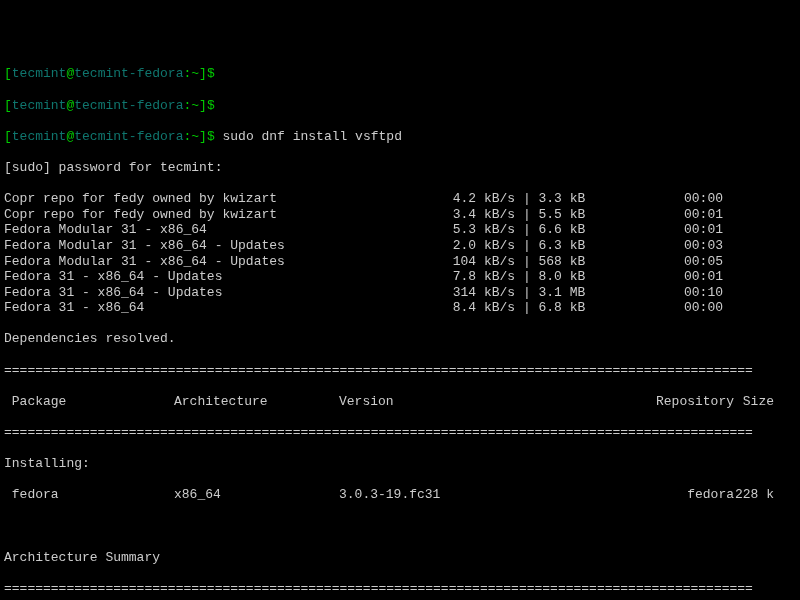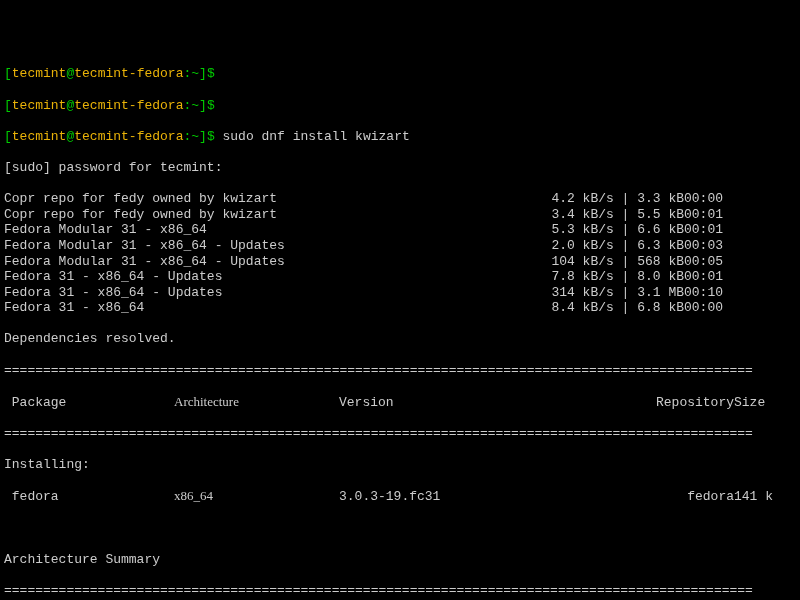--- a/index.html
+++ b/index.html
@@ -8,48 +8,48 @@
       color: #ccc;
       font-family: "Courier New", monospace;
       font-size: 13px;
       line-height: 1.2;
       padding: 4px;
       width: 800px;
       height: 600px;
       overflow: hidden;
       white-space: pre;
     }
-    .red { color: #eab308; }
+    .red { color: #0f766e; }
     .green { color: #0c0; }
     .row { display: block; }
     .hdr-pkg { display: inline-block; width: 170px; }
-    .hdr-arch { display: inline-block; width: 165px; font-family: Liberation Serif, serif; }
+    .hdr-arch { display: inline-block; width: 165px; }
     .hdr-ver { display: inline-block; width: 245px; }
     .hdr-repo { display: inline-block; width: 150px; text-align: right; }
-    .hdr-size { display: inline-block; text-align: left; width: 40px; }
+    .hdr-size { display: inline-block; text-align: right; width: 40px; }
     .repo-name { display: inline-block; width: 350px; }
-    .repo-speed { display: inline-block; width: 330px; text-align: right; }
+    .repo-speed { display: inline-block; width: 330px; text-align: center; }
     .repo-time { display: inline-block; width: 90px; text-align: left; }
   </style>
 </head>
 <body>
 
 
 
 <span class="row"><span class="green">[</span><span class="red">tecmint</span><span class="green">@</span><span class="red">tecmint-fedora</span><span class="green">:~</span><span class="green">]</span><span class="green">$</span></span>
 <span class="row"><span class="green">[</span><span class="red">tecmint</span><span class="green">@</span><span class="red">tecmint-fedora</span><span class="green">:~</span><span class="green">]</span><span class="green">$</span></span>
-<span class="row"><span class="green">[</span><span class="red">tecmint</span><span class="green">@</span><span class="red">tecmint-fedora</span><span class="green">:~</span><span class="green">]</span><span class="green">$</span> <span>sudo dnf install kwizart</span></span>
+<span class="row"><span class="green">[</span><span class="red">tecmint</span><span class="green">@</span><span class="red">tecmint-fedora</span><span class="green">:~</span><span class="green">]</span><span class="green">$</span> <span>sudo dnf install vsftpd</span></span>
 <span class="row">[sudo] password for tecmint:</span>
 <div id="repo-lines"><span class="row"><span class="repo-name">Copr repo for fedy owned by kwizart</span><span class="repo-speed">4.2 kB/s | 3.3 kB</span><span class="repo-time">00:00</span></span><span class="row"><span class="repo-name">Copr repo for fedy owned by kwizart</span><span class="repo-speed">3.4 kB/s | 5.5 kB</span><span class="repo-time">00:01</span></span><span class="row"><span class="repo-name">Fedora Modular 31 - x86_64</span><span class="repo-speed">5.3 kB/s | 6.6 kB</span><span class="repo-time">00:01</span></span><span class="row"><span class="repo-name">Fedora Modular 31 - x86_64 - Updates</span><span class="repo-speed">2.0 kB/s | 6.3 kB</span><span class="repo-time">00:03</span></span><span class="row"><span class="repo-name">Fedora Modular 31 - x86_64 - Updates</span><span class="repo-speed">104 kB/s | 568 kB</span><span class="repo-time">00:05</span></span><span class="row"><span class="repo-name">Fedora 31 - x86_64 - Updates</span><span class="repo-speed">7.8 kB/s | 8.0 kB</span><span class="repo-time">00:01</span></span><span class="row"><span class="repo-name">Fedora 31 - x86_64 - Updates</span><span class="repo-speed">314 kB/s | 3.1 MB</span><span class="repo-time">00:10</span></span><span class="row"><span class="repo-name">Fedora 31 - x86_64</span><span class="repo-speed">8.4 kB/s | 6.8 kB</span><span class="repo-time">00:00</span></span></div>
 <span class="row">Dependencies resolved.</span>
 <span class="row">================================================================================================</span>
 <span class="row"><span class="hdr-pkg"> Package</span><span class="hdr-arch">Architecture</span><span class="hdr-ver">Version</span><span class="hdr-repo">Repository</span><span class="hdr-size">Size</span></span>
 <span class="row">================================================================================================</span>
 <span class="row">Installing:</span>
-<span class="row"><span class="hdr-pkg"> fedora</span><span class="hdr-arch">x86_64</span><span class="hdr-ver">3.0.3-19.fc31</span><span class="hdr-repo">fedora</span><span class="hdr-size">141 k</span></span>
+<span class="row"><span class="hdr-pkg"> fedora</span><span class="hdr-arch">x86_64</span><span class="hdr-ver">3.0.3-19.fc31</span><span class="hdr-repo">fedora</span><span class="hdr-size">228 k</span></span>
 <span class="row"> </span>
 <span class="row">Architecture Summary</span>
 <span class="row">================================================================================================</span>
 
 
 
 
 
 
 

